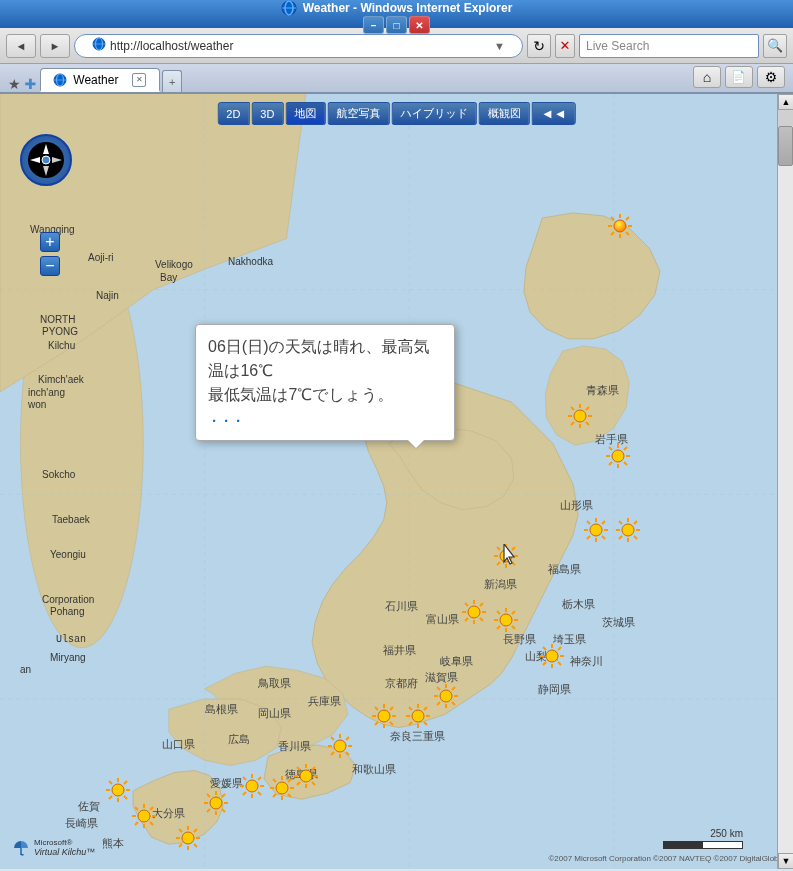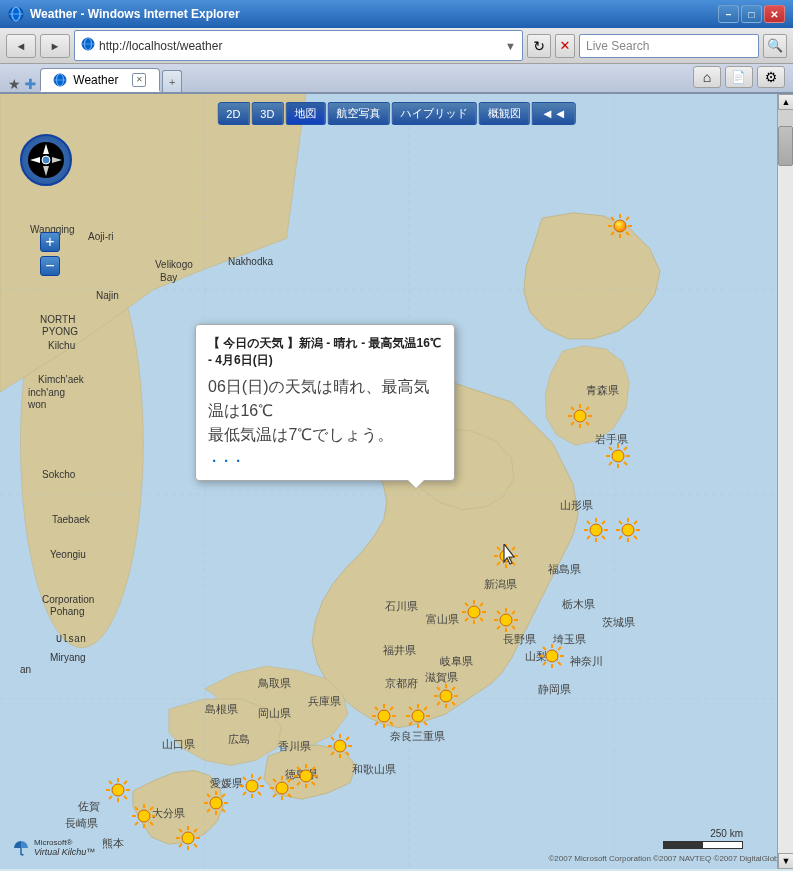--- a/index.html
+++ b/index.html
@@ -6,20 +6,21 @@
     body { width: 793px; height: 871px; overflow: hidden; font-family: 'Segoe UI', Tahoma, Arial, sans-serif; background: #d4e8f0; }
 
     
     .title-bar {
       background: linear-gradient(to bottom, #4a90d9, #2060b0);
       height: 28px;
       display: flex;
       align-items: center;
       padding: 0 8px;
       justify-content: space-between;
+      flex-direction: column;
     }
     .title-bar-left {
       display: flex;
       align-items: center;
       gap: 6px;
       color: white;
       font-size: 12px;
       font-weight: bold;
     }
     .title-bar-buttons {
@@ -54,24 +55,24 @@
       background: linear-gradient(to bottom, #f0f0f0, #d8d8d8);
       border: 1px solid #a0a0a0;
       border-radius: 3px;
       cursor: pointer;
       display: flex; align-items: center; justify-content: center;
       font-size: 11px;
       color: #444;
     }
     .address-field {
       flex: 1;
-      height: 31px;
+      height: 24px;
       border: 1px solid #7090c0;
-      border-radius: 2px;
-      padding: 2px 6px;
+      border-radius: 12px;
+      padding: 2px 17px;
       font-size: 12px;
       background: white;
       display: flex; align-items: center;
     }
     .address-text { flex:1; font-size: 12px; color: #333; }
     .go-btn {
       width: 24px; height: 24px;
       background: linear-gradient(to bottom, #f0f0f0, #d8d8d8);
       border: 1px solid #a0a0a0;
       border-radius: 2px;
@@ -511,21 +512,21 @@
         <polygon points="4,20 14,17 14,23" fill="white"></polygon>
         <polygon points="36,20 26,17 26,23" fill="#ccc"></polygon>
         <circle cx="20" cy="20" r="4" fill="#4488cc" stroke="white" stroke-width="1"></circle>
       </svg>
     </div>
     <div class="compass-plus">+</div>
     <div class="compass-minus">−</div>
   </div>
 
   <span class="map-label" style="left:30px; top:130px;">Wangqing</span>
-  <span class="map-label" style="left:88px; top:137px;text-align:center;">Aoji-ri</span>
+  <span class="map-label" style="left:88px; top:158px;text-align:center;">Aoji-ri</span>
   <span class="map-label" style="left:96px; top:196px;">Najin</span>
   <span class="map-label" style="left:40px; top:220px;">NORTH</span>
   <span class="map-label" style="left:42px; top:232px;">PYONG</span>
   <span class="map-label" style="left:48px; top:246px;">Kilchu</span>
   <span class="map-label" style="left:38px; top:280px;">Kimch'aek</span>
   <span class="map-label" style="left:28px; top:293px;">inch'ang</span>
   <span class="map-label" style="left:28px; top:305px;">won</span>
   <span class="map-label" style="left:42px; top:375px;">Sokcho</span>
   <span class="map-label" style="left:52px; top:420px;">Taebaek</span>
   <span class="map-label" style="left:50px; top:455px;text-align:right;">Yeongiu</span>
@@ -835,21 +836,20 @@
         <line x1="2" y1="14" x2="6" y2="14" stroke="#ff9900" stroke-width="2"></line>
         <line x1="22" y1="14" x2="26" y2="14" stroke="#ff9900" stroke-width="2"></line>
         <line x1="5" y1="5" x2="8" y2="8" stroke="#ff9900" stroke-width="2"></line>
         <line x1="20" y1="20" x2="23" y2="23" stroke="#ff9900" stroke-width="2"></line>
         <line x1="23" y1="5" x2="20" y2="8" stroke="#ff9900" stroke-width="2"></line>
         <line x1="5" y1="23" x2="8" y2="20" stroke="#ff9900" stroke-width="2"></line>
       </svg>
   </div>
 
   <div class="map-popup">
-    <div class="popup-title">【 今日の天気 】新潟 - 晴れ - 最高気温16℃ - 4月6日(日)</div>
     <div class="popup-body">06日(日)の天気は晴れ、最高気温は16℃<br>最低気温は7℃でしょう。</div>
     <a class="popup-link">・・・</a>
   </div>
 
   <div class="cursor" style="left: 500px; top: 450px;">
     <svg width="20" height="24" viewBox="0 0 20 24">
       <path d="M4,0 L4,18 L7,14 L10,20 L12,19 L9,13 L14,13 Z" fill="white" stroke="#333" stroke-width="1.2"></path>
     </svg>
   </div>
 

